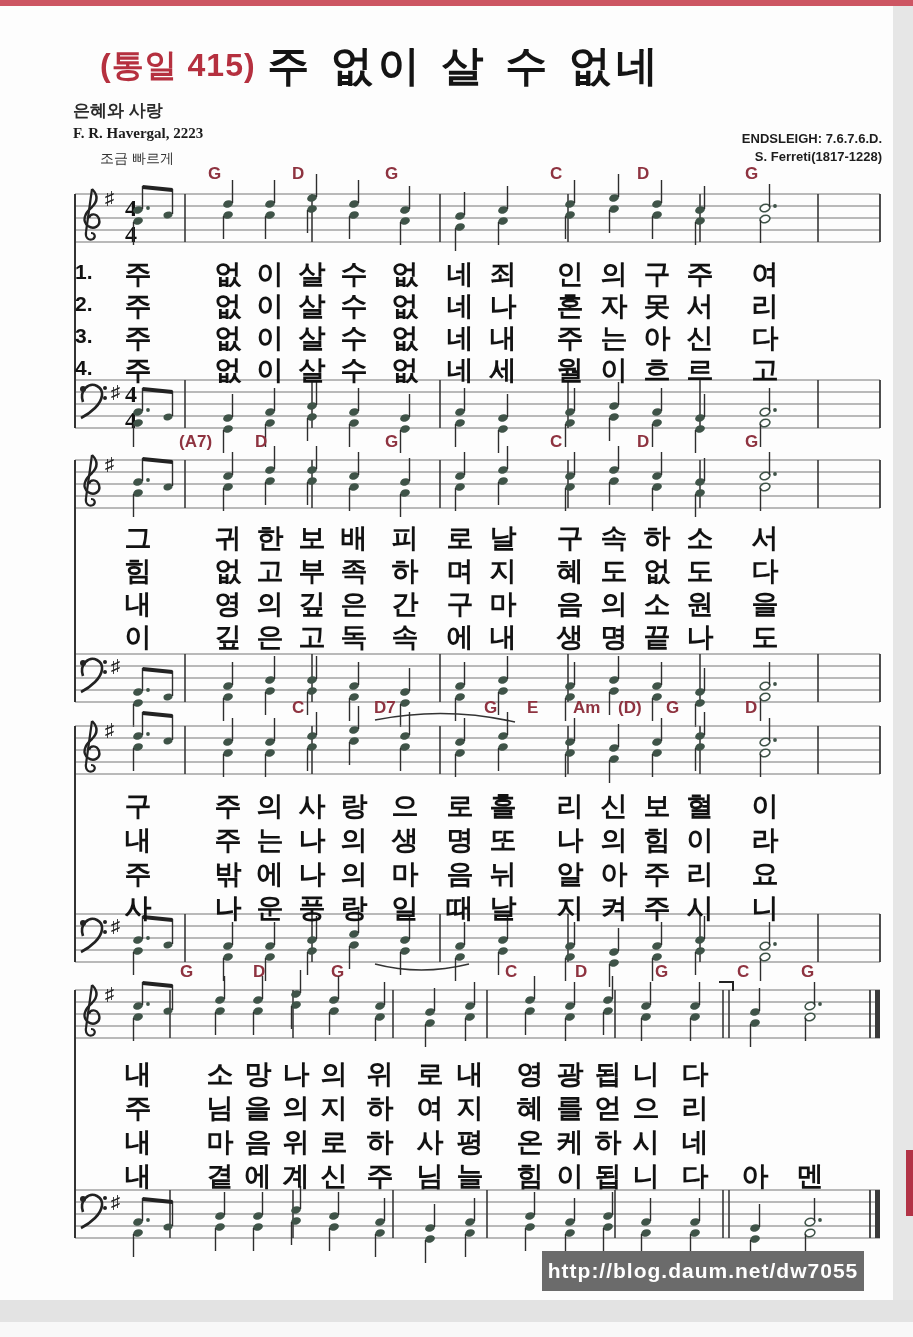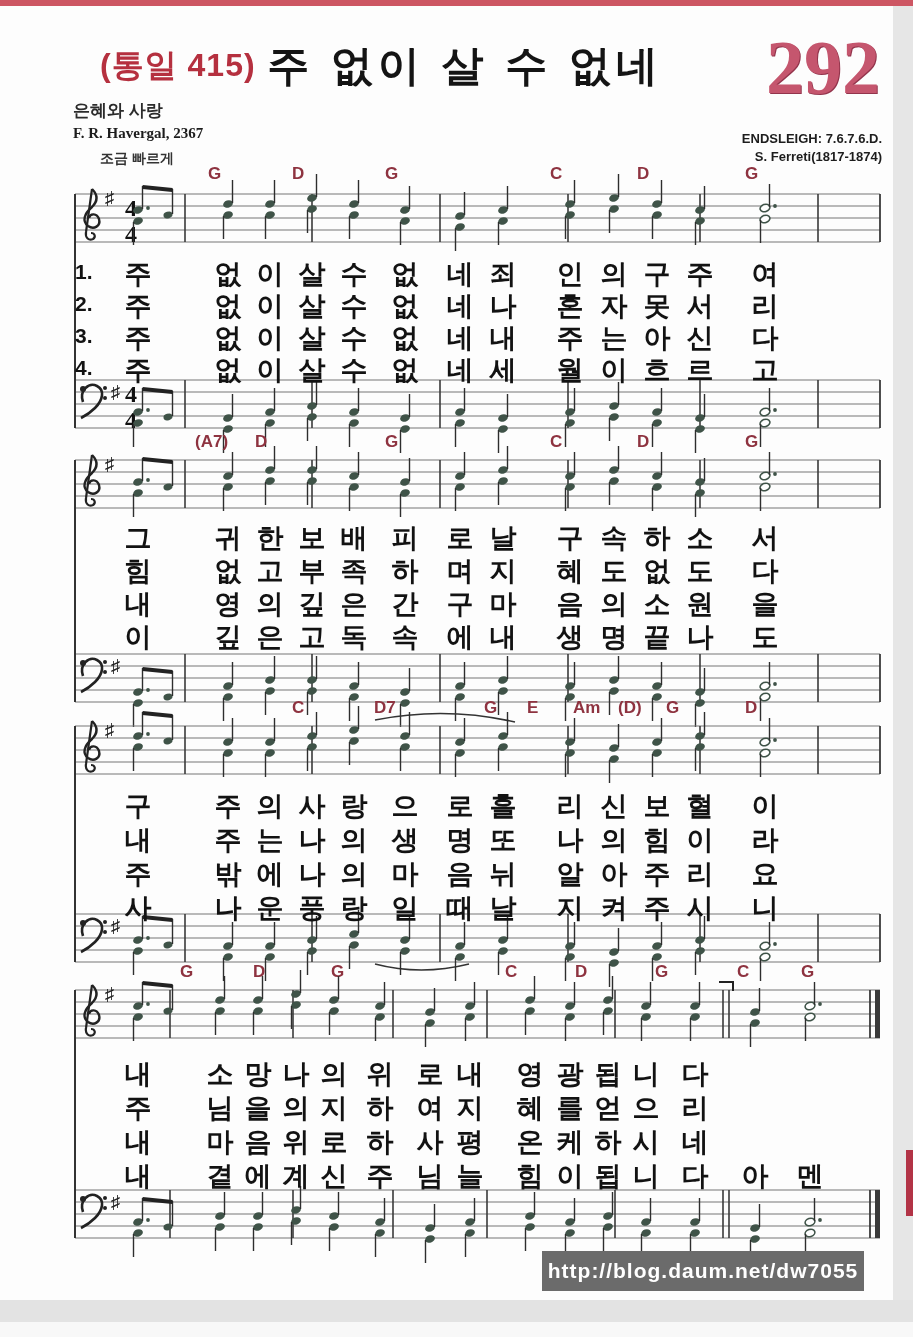--- a/index.html
+++ b/index.html
@@ -9,21 +9,21 @@
   
   #top-line{left:0;top:0;width:913px;height:6px;background:#cd5663;}
   #right-strip{left:893px;top:6px;width:20px;height:1331px;background:#e6e6e6;}
   #bottom-strip{left:0;top:1300px;width:913px;height:22px;background:#e3e3e3;}
   #bottom-white{left:0;top:1322px;width:913px;height:15px;background:#f8f8f8;}
   #right-red-mark{left:906px;top:1150px;width:7px;height:66px;background:#b23346;}
   
   #hymn-ref{left:70px;top:44px;font-size:32px;font-weight:900;color:#b5303f;letter-spacing:1px;margin-left:30px;}
   #theme{left:73px;top:99px;font-size:17px;font-weight:700;color:#2b2b2b;}
   #author{left:73px;top:125px;font-size:15px;font-weight:700;font-family:"Liberation Serif","DejaVu Serif",serif;color:#1c1c1c;}
-  #tempo{left:100px;top:150px;font-size:14px;font-weight:700;color:#333;}
+  #tempo{left:100px;top:150px;font-size:14px;font-weight:400;color:#333;}
   #title{left:200px;top:38px;width:530px;text-align:center;font-size:42px;font-weight:700;letter-spacing:5px;color:#141414;}
   #title-en{left:190px;top:108px;width:530px;text-align:center;font-size:15px;font-weight:700;color:#3f3f3f;}
   #scripture{left:165px;top:132px;width:580px;text-align:center;font-size:13px;font-weight:700;color:#383838;}
   #hymn-number{left:700px;top:26px;width:180px;text-align:right;font-size:76px;line-height:1.1;font-weight:700;
       font-family:"Liberation Serif","DejaVu Serif",serif;color:#c5566e;text-shadow:1px 1px 0 #93344c;}
   #tune-meta{left:690px;top:131px;width:192px;text-align:right;font-size:13px;font-weight:800;color:#1d1d1d;}
   #composer{left:690px;top:149px;width:192px;text-align:right;font-size:13px;font-weight:700;color:#1d1d1d;}
   
   .system{position:absolute;left:75px;width:807px;}
   .chord{position:absolute;top:0;font-size:17px;font-weight:800;color:#8e3340;}
@@ -40,26 +40,25 @@
 
 <div id="page">
   <div class="abs" id="top-line"></div>
   <div class="abs" id="right-strip"></div>
   <div class="abs" id="bottom-strip"></div>
   <div class="abs" id="bottom-white"></div>
   <div class="abs" id="right-red-mark"></div>
 
   <div class="abs" id="hymn-ref">(통일 415)</div>
   <div class="abs" id="theme">은혜와 사랑</div>
-  <div class="abs" id="author">F. R. Havergal, 2367</div>
+  <div class="abs" id="author">F. R. Havergal, 2223</div>
   <div class="abs" id="tempo">조금 빠르게</div>
   <div class="abs" id="title">주 없이 살 수 없네</div>
-  <div class="abs" id="hymn-number">292</div>
   <div class="abs" id="tune-meta">ENDSLEIGH: 7.6.7.6.D.</div>
-  <div class="abs" id="composer">S. Ferreti(1817-1874)</div>
+  <div class="abs" id="composer">S. Ferreti(1817-1228)</div>
 
   <div id="score">
       <div class="system" style="top: 0px;">
         <div class="abs" style="left: 0px; top: 164px; width: 807px; height: 22px;">
           <span class="chord" style="left: 133px;">G</span>
           <span class="chord" style="left: 217px;">D</span>
           <span class="chord" style="left: 310px;">G</span>
           <span class="chord" style="left: 475px;">C</span>
           <span class="chord" style="left: 562px;">D</span>
           <span class="chord" style="left: 670px;">G</span>
@@ -279,21 +278,21 @@
           <span class="syll" style="left: 428px;">세</span>
           <span class="syll" style="left: 495px;">월</span>
           <span class="syll" style="left: 539px;">이</span>
           <span class="syll" style="left: 582px;">흐</span>
           <span class="syll" style="left: 625px;">르</span>
           <span class="syll" style="left: 690px;">고</span>
         </div>
       </div>
       <div class="system" style="top: 0px;">
         <div class="abs" style="left: 0px; top: 432px; width: 807px; height: 22px;">
-          <span class="chord" style="left: 120px;">(A7)</span>
+          <span class="chord" style="left: 104px;">(A7)</span>
           <span class="chord" style="left: 180px;">D</span>
           <span class="chord" style="left: 310px;">G</span>
           <span class="chord" style="left: 475px;">C</span>
           <span class="chord" style="left: 562px;">D</span>
           <span class="chord" style="left: 670px;">G</span>
         </div>
         <svg width="807" height="64" class="staff" style="top:452px">
           <line x1="0" y1="8" x2="805" y2="8" stroke="#777" stroke-width="1.2"></line>
           <line x1="0" y1="20" x2="805" y2="20" stroke="#777" stroke-width="1.2"></line>
           <line x1="0" y1="32" x2="805" y2="32" stroke="#777" stroke-width="1.2"></line>

